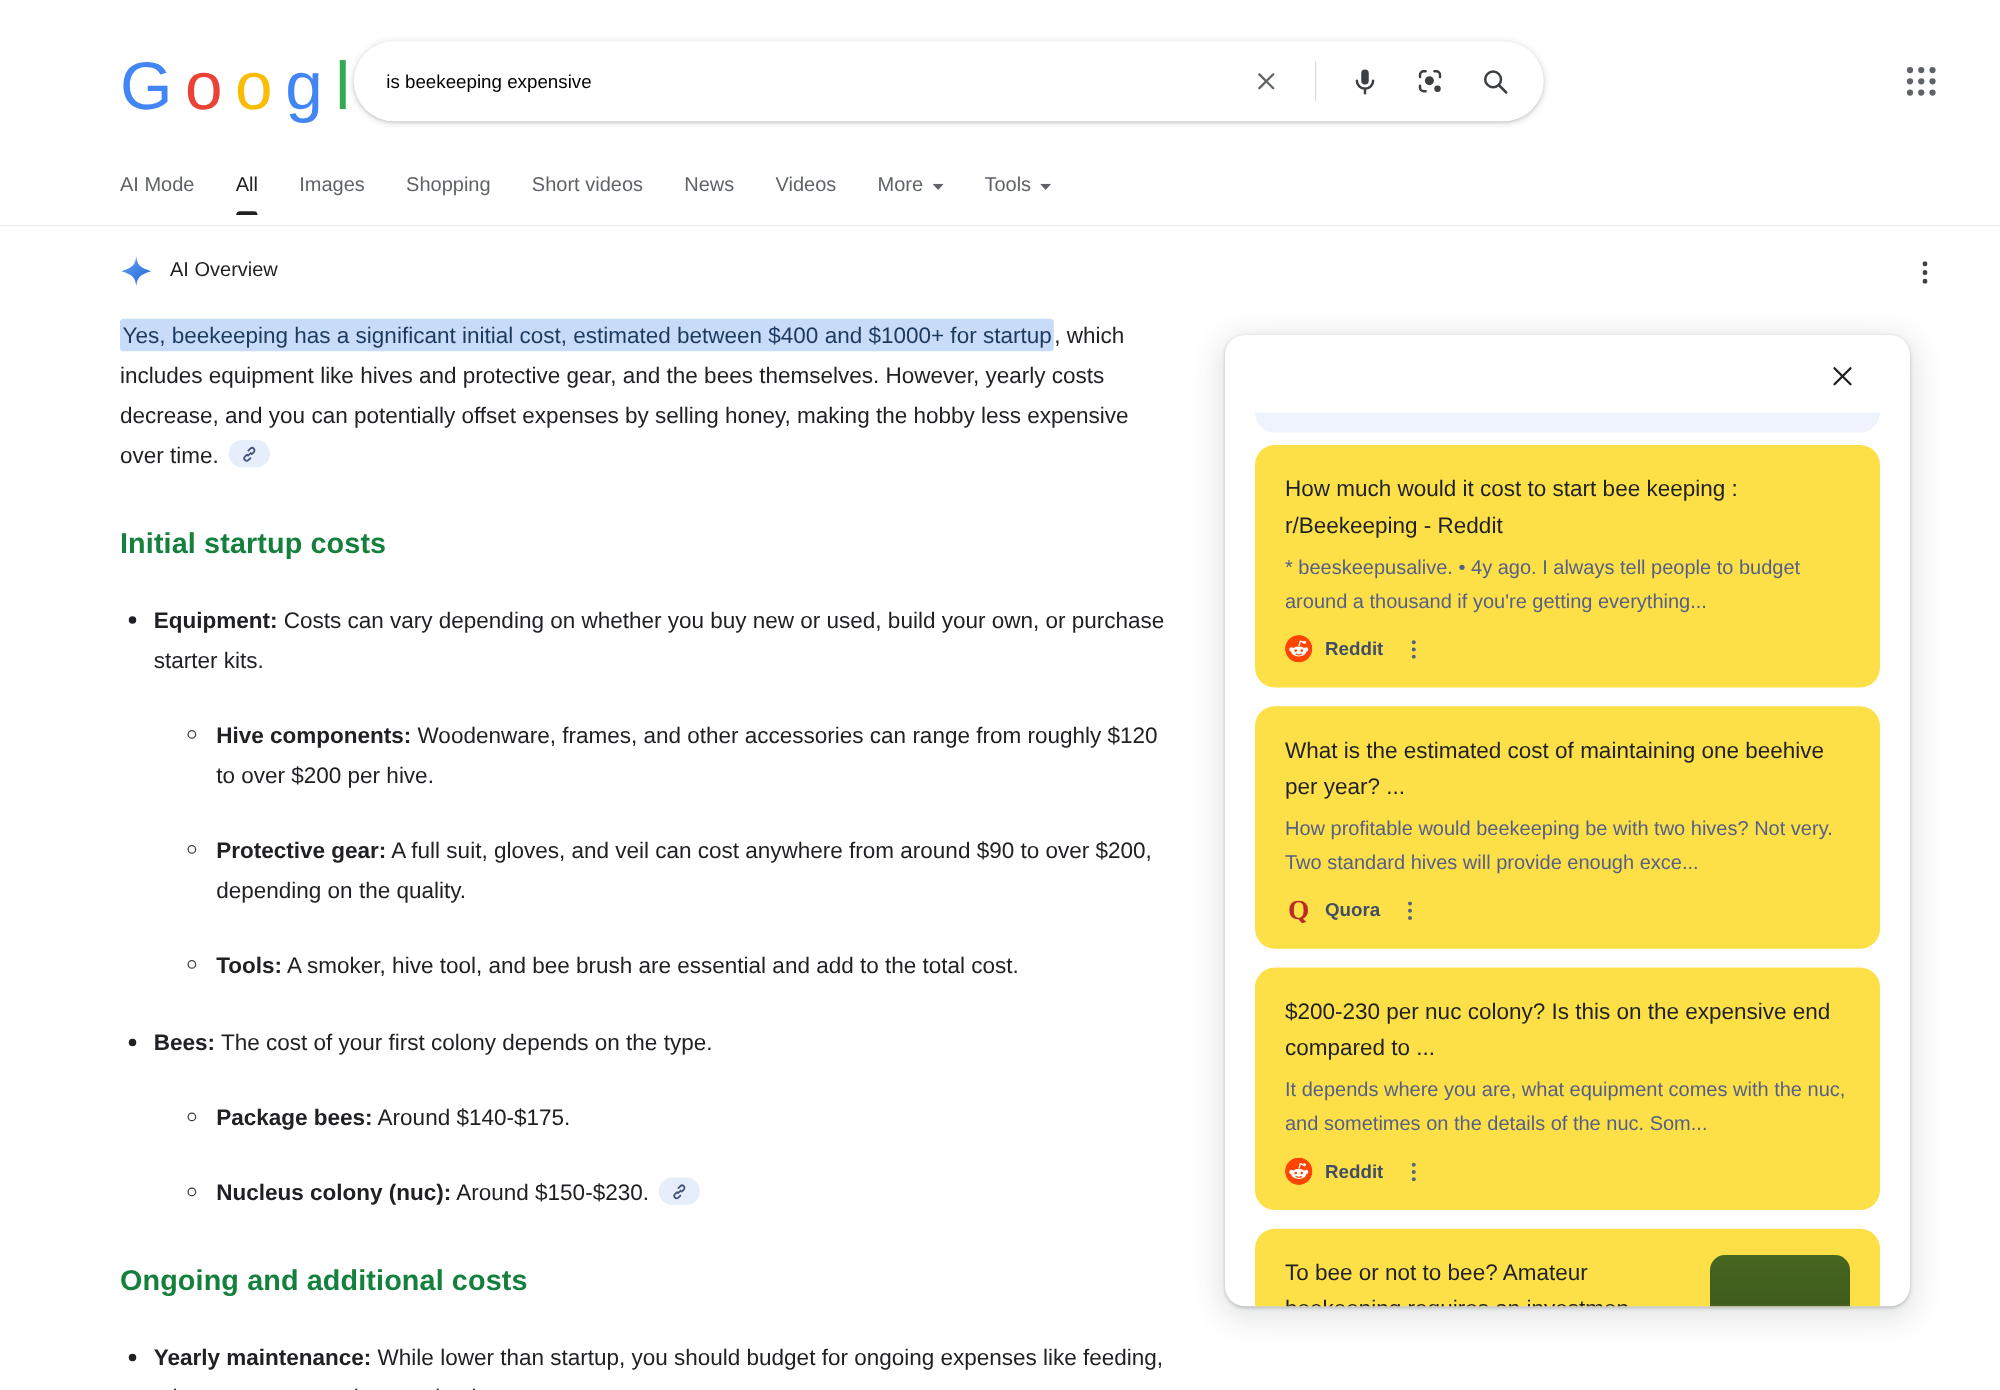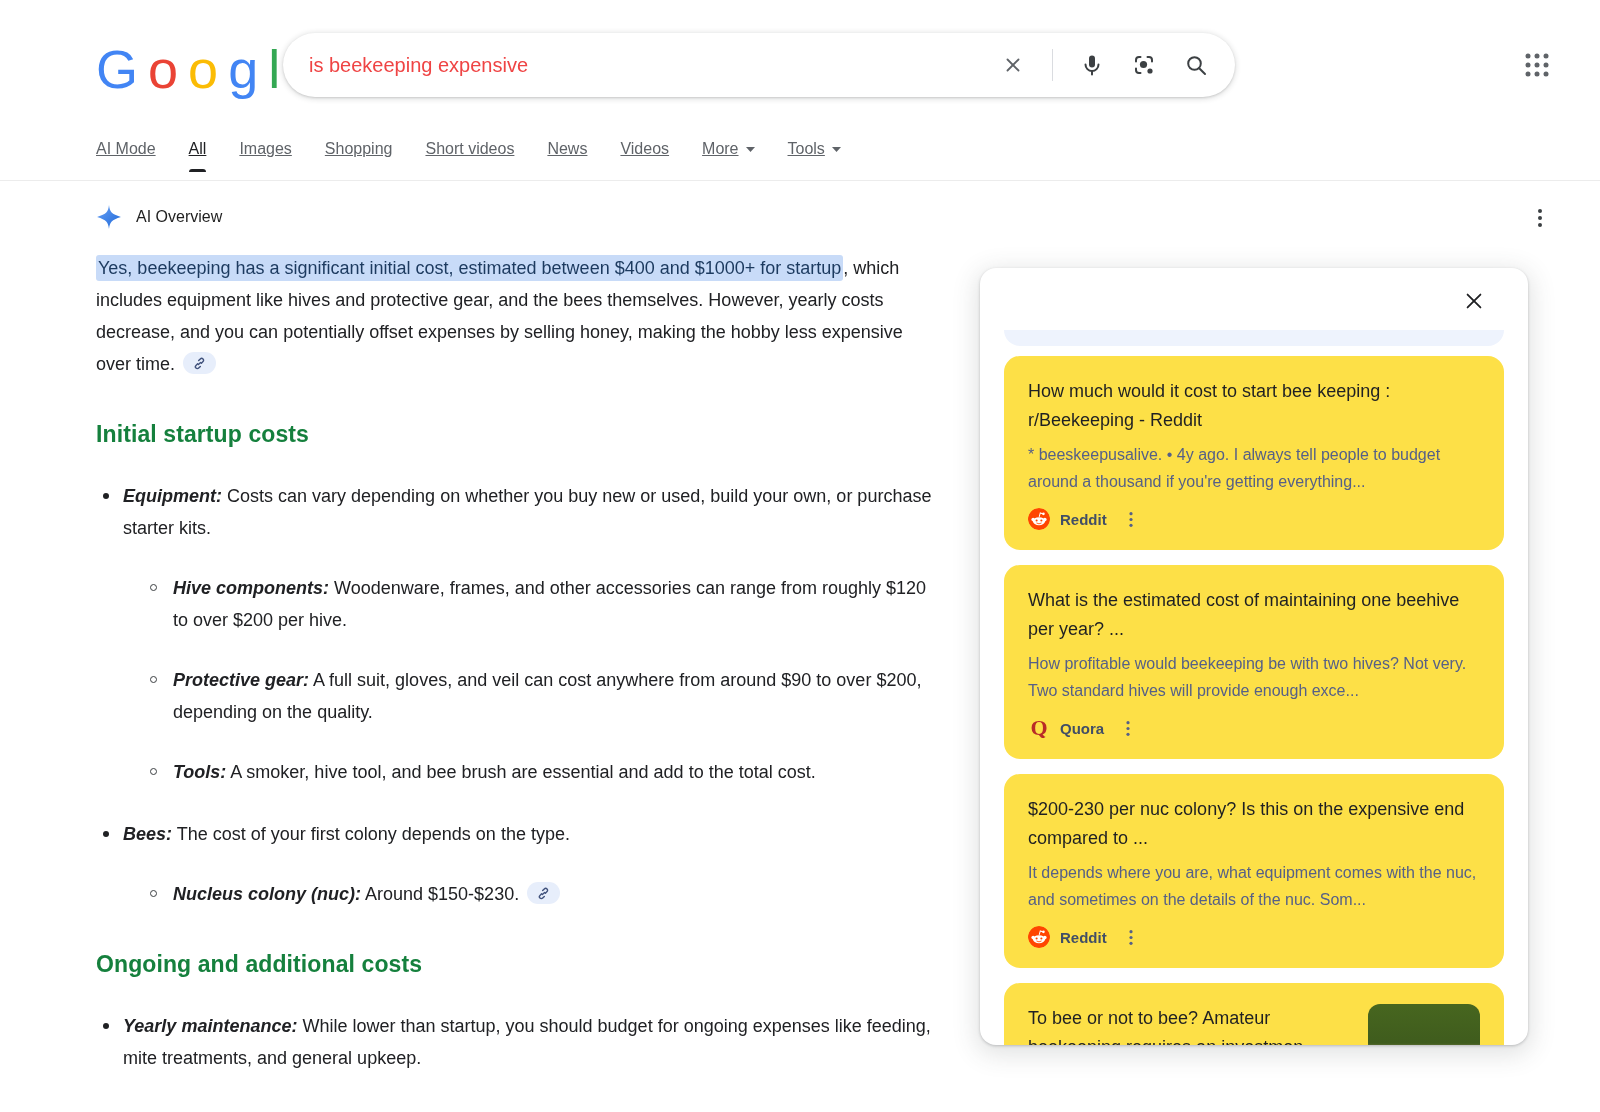--- a/index.html
+++ b/index.html
@@ -9,31 +9,31 @@
 
   
   .logo { position:absolute; left:96px; top:38px; font-size:54px; font-weight:500;
     letter-spacing:-2.5px; cursor:pointer; user-select:none; }
   .logo span { display:inline-block; }
   .l-blue{color:#4285F4;} .l-red{color:#EA4335;} .l-yellow{color:#FBBC05;} .l-green{color:#34A853;}
 
   .search-pill { position:absolute; left:283px; top:33px; width:952px; height:64px;
     background:#fff; border-radius:32px; box-shadow:0 1px 6px rgba(32,33,36,.20), 0 1px 2px rgba(32,33,36,.12);
     display:flex; align-items:center; padding:0 26px; }
-  .query { font-size:20px; color:#ef4444; flex:1; white-space:nowrap; }
+  .query { font-size:15px; color:#000000; flex:1; white-space:nowrap; }
   .pill-icons { display:flex; align-items:center; gap:26px; }
   .icon-btn { width:26px; height:26px; display:flex; align-items:center; justify-content:center; cursor:pointer; }
   .vdiv { width:1px; height:32px; background:#dadce0; }
 
   .apps-grid { position:absolute; right:50px; top:52px; width:26px; height:26px; cursor:pointer; }
 
   
   .nav { position:absolute; left:96px; top:140px; display:flex; gap:33px; align-items:flex-start; }
   .tab { font-size:16px; color:#5f6368; padding-bottom:14px; position:relative; cursor:pointer;
-    display:flex; align-items:center; gap:7px; white-space:nowrap;text-decoration:underline; }
+    display:flex; align-items:center; gap:7px; white-space:nowrap; }
   .tab.active { color:#202124;text-align:right; }
   .tab.active .underline { position:absolute; left:0; right:0; bottom:0; height:3px;
     background:#202124; border-radius:3px 3px 0 0; }
   .nav-divider { position:absolute; left:0; top:180px; width:1600px; height:1px; background:#ececec; }
 
   
   .ai-header { position:absolute; left:96px; top:204px; display:flex; align-items:center; gap:14px; }
   .ai-label { font-size:16px; font-weight:500; color:#1f1f1f; }
   .ai-kebab { position:absolute; right:48px; top:206px; width:24px; height:24px; cursor:pointer;
     display:flex; align-items:center; justify-content:center; }
@@ -47,21 +47,21 @@
     vertical-align:middle; cursor:pointer; position:relative; top:-2px; }
 
   .ai-body h2 { font-size:23px; font-weight:700; color:#15803d; margin-top:38px; letter-spacing:0.1px; }
   ul.lvl1 { list-style:none; margin-top:4px; }
   ul.lvl1 > li { position:relative; padding-left:27px; margin-top:30px; }
   .dot { position:absolute; left:7px; top:13px; width:6px; height:6px; border-radius:50%; background:#202124; }
   ul.lvl2 { list-style:none; margin-left:23px; margin-top:28px; }
   ul.lvl2 > li { position:relative; padding-left:27px; margin-top:28px; }
   .circ { position:absolute; left:4px; top:12px; width:7px; height:7px; border-radius:50%;
     border:1.5px solid #3c4043; background:transparent; }
-  .blabel { font-weight:700;font-style:italic; }
+  .blabel { font-weight:700; }
 
   
   .panel { position:absolute; left:980px; top:268px; width:548px; height:777px; background:#fff;
     border-radius:16px; overflow:hidden; z-index:5;
     box-shadow:0 1px 3px rgba(60,64,67,.28), 0 6px 24px 4px rgba(60,64,67,.15); }
   .panel-close { position:absolute; top:21px; right:42px; width:24px; height:24px; cursor:pointer;
     display:flex; align-items:center; justify-content:center; }
   .cards { position:absolute; top:62px; left:24px; width:500px; }
   .card-partial { height:16px; background:#eef3fd; border-radius:0 0 16px 16px; margin-bottom:10px; }
   .card { background:#fde047; border-radius:16px; padding:21px 24px 20px 24px; margin-bottom:15px; cursor:pointer; }
@@ -228,20 +228,24 @@
             <span class="blabel">Tools:</span><span> A smoker, hive tool, and bee brush are essential and add to the total cost.</span>
           </li>
         </ul>
       </li>
       <li>
         <span class="dot"></span>
         <span class="blabel">Bees:</span><span> The cost of your first colony depends on the type.</span>
         <ul class="lvl2">
           <li>
             <span class="circ"></span>
+            <span class="blabel">Package bees:</span><span> Around $140-$175.</span>
+          </li>
+          <li>
+            <span class="circ"></span>
             <span class="blabel">Nucleus colony (nuc):</span><span> Around $150-$230.</span><span class="link-chip">
                 <svg width="13" height="13" viewBox="0 0 24 24" fill="none" stroke="#41527c" stroke-width="2.6" stroke-linecap="round">
                   <path d="M10 14 L14 10 M8.5 12.5 l-3 3 a3.5 3.5 0 0 0 5 5 l3-3 M15.5 11.5 l3-3 a3.5 3.5 0 0 0-5-5 l-3 3"></path>
                 </svg>
               </span>
           </li>
         </ul>
       </li>
     </ul>
 

